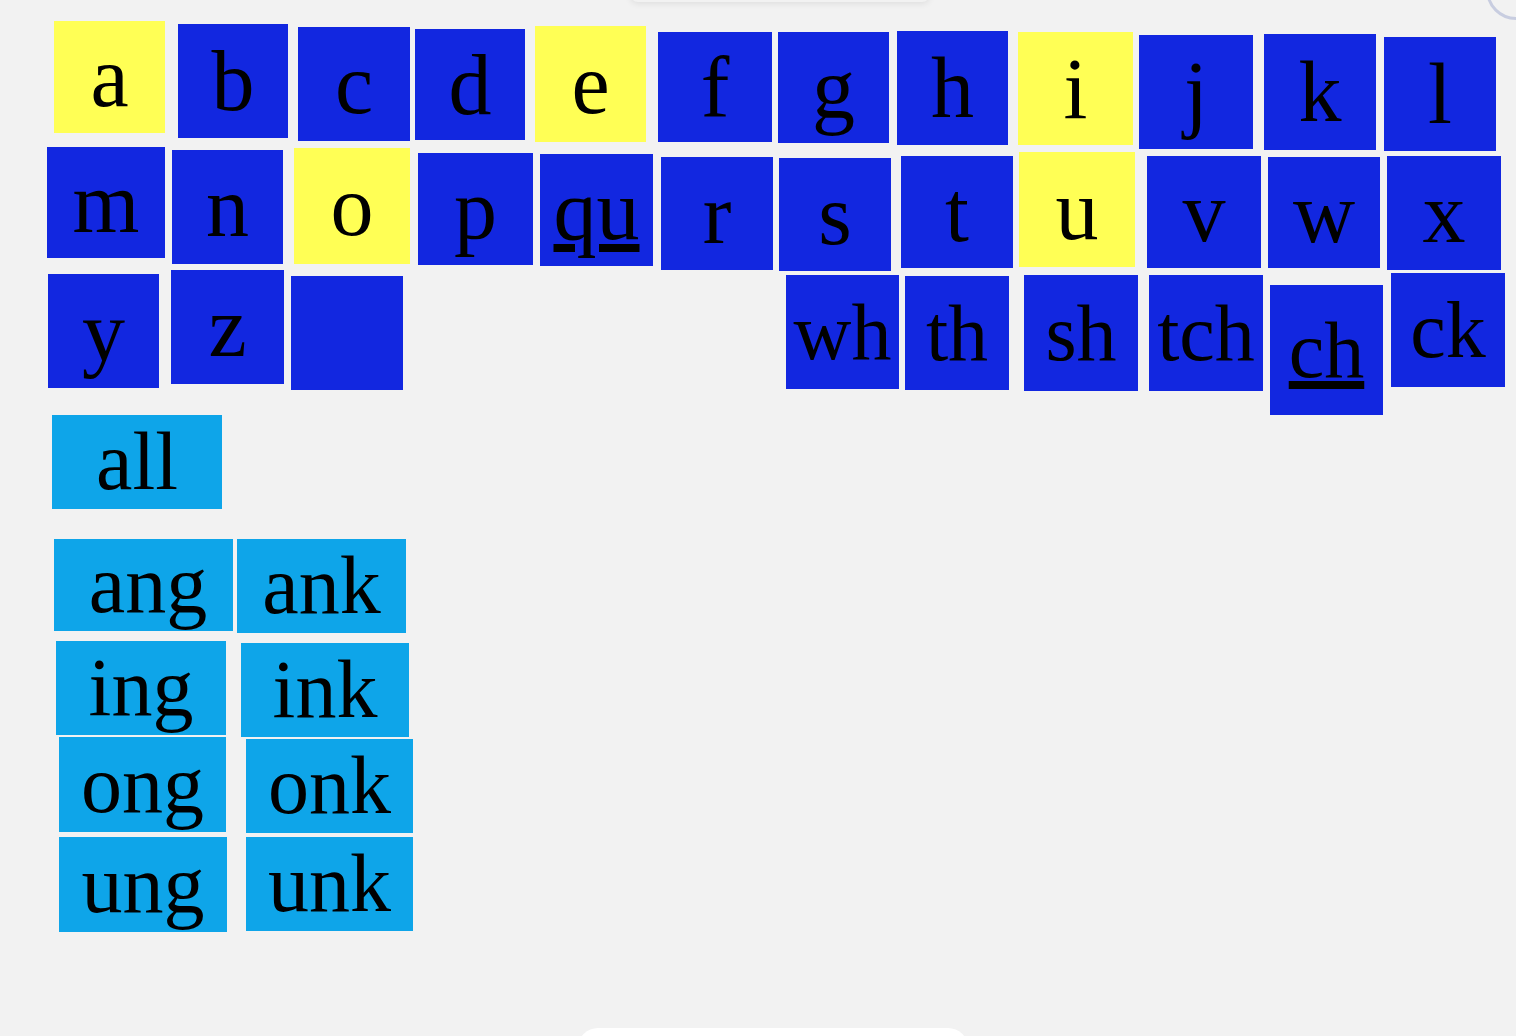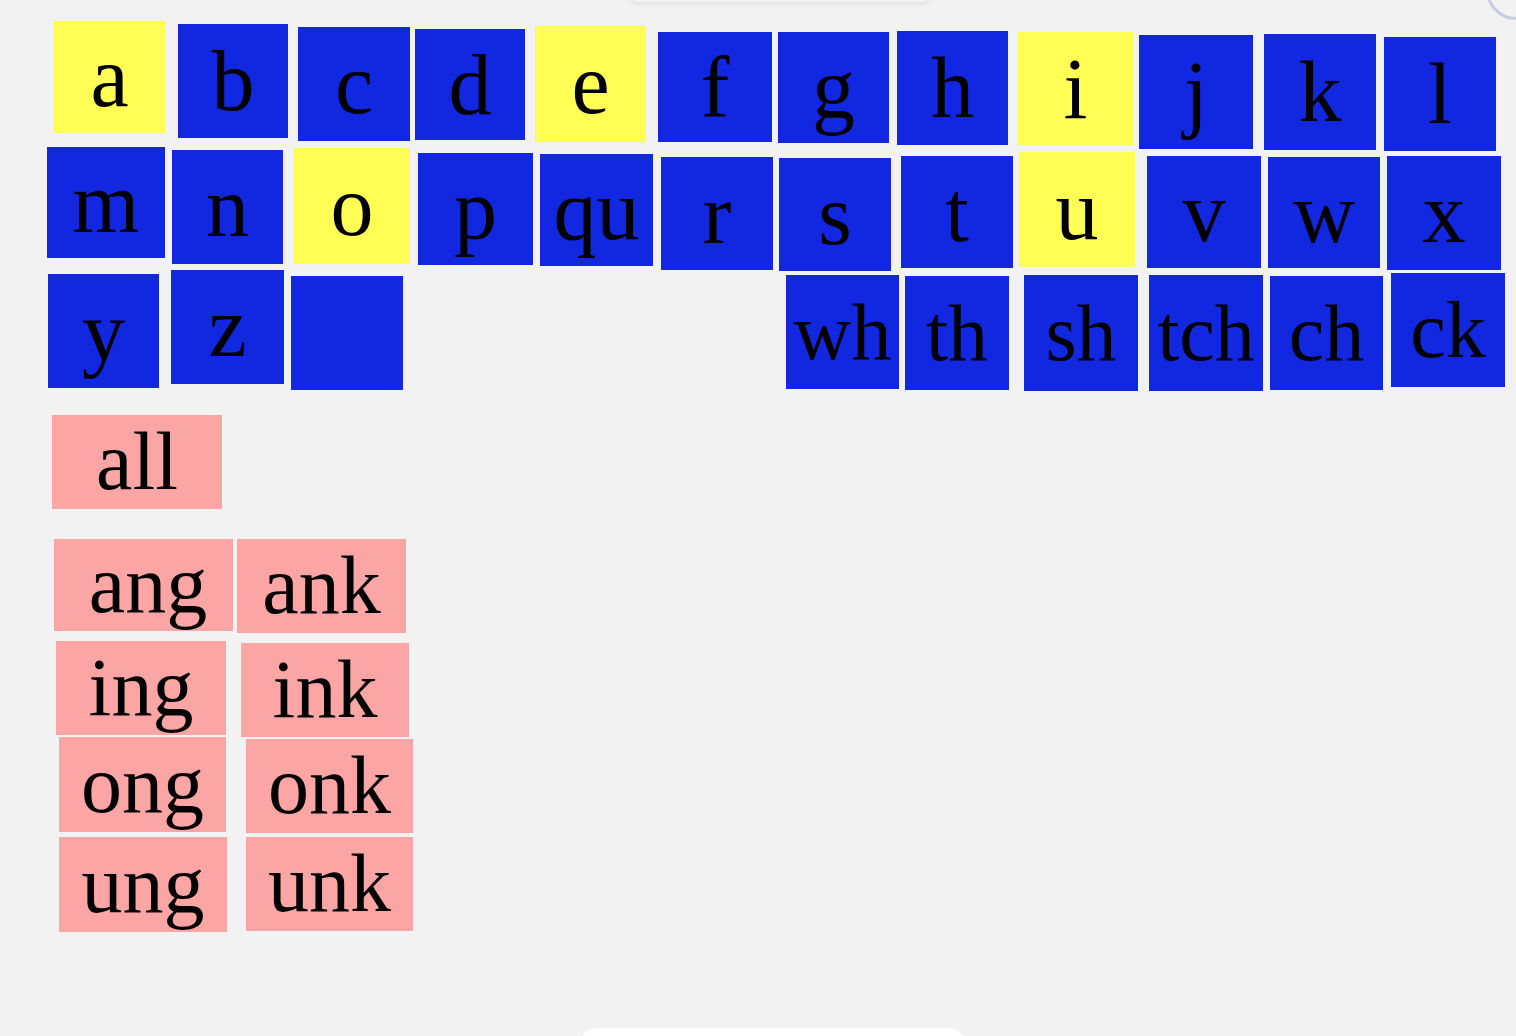--- a/index.html
+++ b/index.html
@@ -1,21 +1,21 @@
 <!DOCTYPE html>
 <html><head>
 <meta charset="utf-8">
 <style>
   html,body{margin:0;padding:0;}
   body{width:1516px;height:1036px;background:#f2f2f2;position:relative;overflow:hidden;font-family:"Liberation Serif","DejaVu Serif",serif;}
   .tile{position:absolute;display:flex;align-items:center;justify-content:center;color:#000;line-height:1;cursor:pointer;user-select:none;}
   .tile span{display:block;}
   .blue{background:#1227e0;}
   .yellow{background:#ffff55;}
-  .red{background:#fca5a5;}
+  .red{background:#0ea5e9;}
   .letter{font-size:86px;}
   .digraph{font-size:80px;}
   .suffix{font-size:82px;}
   .top-shadow{position:absolute;left:630px;top:-14px;width:300px;height:16px;border-radius:10px;background:#f2f2f2;box-shadow:0 2px 6px rgba(0,0,0,0.08);}
   .corner-ring{position:absolute;right:-30px;top:-40px;width:60px;height:60px;border-radius:50%;border:3px solid #c8cde0;box-sizing:border-box;}
   .bottom-bar{position:absolute;left:578px;top:1028px;width:390px;height:40px;border-radius:24px;background:#ffffff;}
 </style>
 </head>
 <body>
 
@@ -63,21 +63,21 @@
     </div>
     <div class="tile blue letter" style="left: 172px; top: 150px; width: 111px; height: 114px;">
       <span>n</span>
     </div>
     <div class="tile yellow letter" style="left: 294px; top: 148px; width: 116px; height: 116px;">
       <span>o</span>
     </div>
     <div class="tile blue letter" style="left: 418px; top: 153px; width: 115px; height: 112px;">
       <span>p</span>
     </div>
-    <div class="tile blue letter" style="left: 540px; top: 154px; width: 113px; height: 112px;">
+    <div class="tile blue letter" style="left: 540px; top: 154px; width: 113px; height: 112px; text-decoration: underline;">
       <span>qu</span>
     </div>
     <div class="tile blue letter" style="left: 661px; top: 157px; width: 112px; height: 113px;">
       <span>r</span>
     </div>
     <div class="tile blue letter" style="left: 779px; top: 158px; width: 112px; height: 113px;">
       <span>s</span>
     </div>
     <div class="tile blue letter" style="left: 901px; top: 156px; width: 112px; height: 112px;">
       <span>t</span>
@@ -108,21 +108,21 @@
     </div>
     <div class="tile blue digraph" style="left: 905px; top: 276px; width: 104px; height: 114px;">
       <span>th</span>
     </div>
     <div class="tile blue digraph" style="left: 1024px; top: 275px; width: 114px; height: 116px;">
       <span>sh</span>
     </div>
     <div class="tile blue digraph" style="left: 1149px; top: 275px; width: 114px; height: 116px;">
       <span>tch</span>
     </div>
-    <div class="tile blue digraph" style="left: 1270px; top: 276px; width: 113px; height: 114px;">
+    <div class="tile blue digraph" style="left: 1270px; top: 285px; width: 113px; height: 130px; text-decoration: underline;">
       <span>ch</span>
     </div>
     <div class="tile blue digraph" style="left: 1391px; top: 273px; width: 114px; height: 114px;">
       <span>ck</span>
     </div>
     <div class="tile red suffix" style="left: 52px; top: 415px; width: 170px; height: 94px;">
       <span>all</span>
     </div>
     <div class="tile red suffix" style="left: 54px; top: 539px; width: 170px; height: 92px; padding-left: 9px;">
       <span>ang</span>

